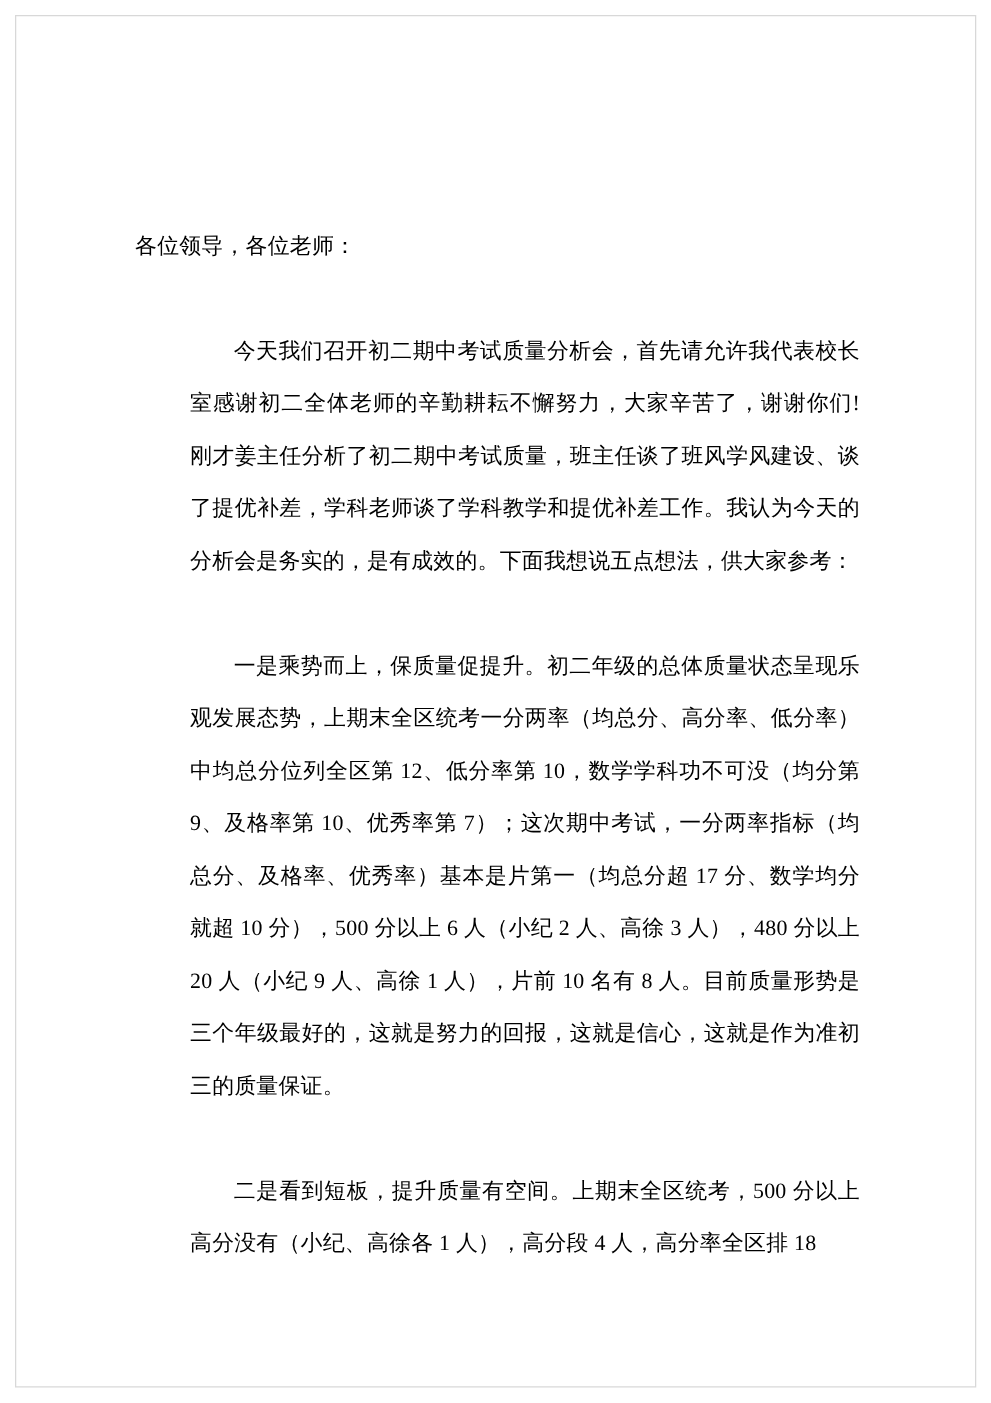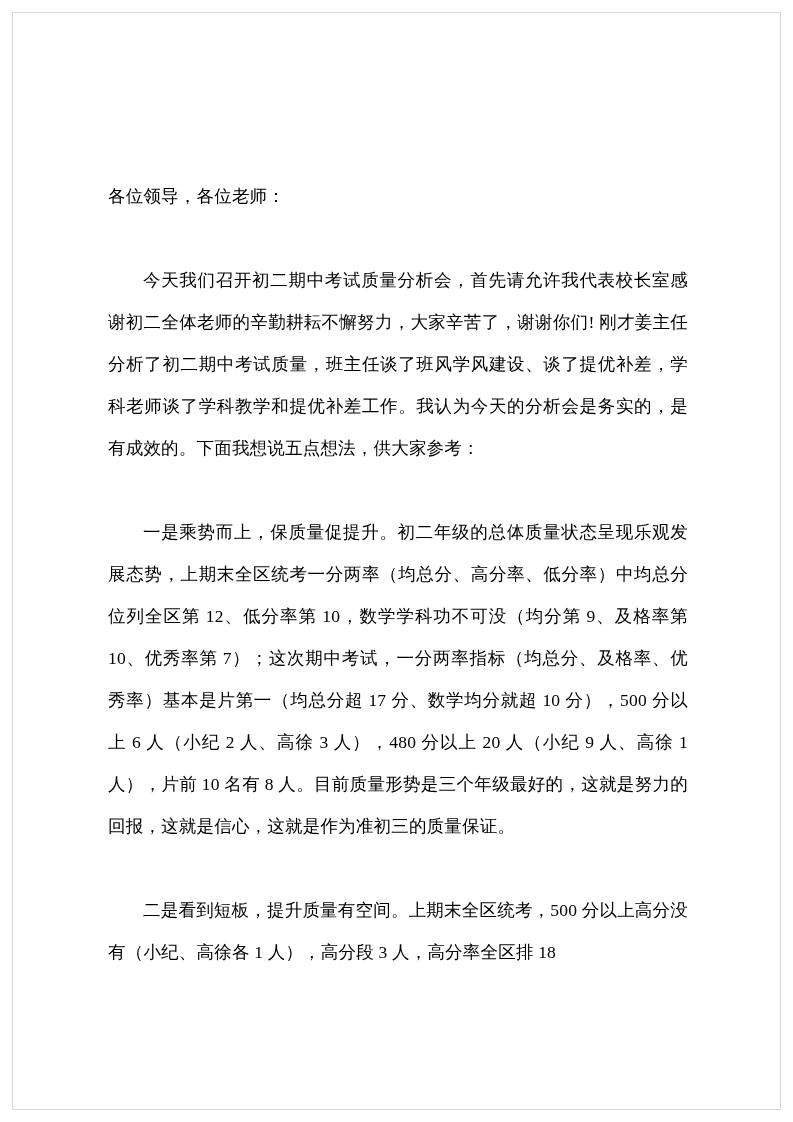--- a/index.html
+++ b/index.html
@@ -44,20 +44,21 @@
   .para {
     margin: 0 0 0 0;
     font-size: 17.5px;
     line-height: 42px;
     text-align: justify;
     text-justify: inter-ideograph;
     letter-spacing: 0.2px;
   }
   .para.indent {
     text-indent: 2em;
+    margin-left: 44px;
   }
   .gap-sm { height: 42px; }
   .gap-md { height: 42px; }
 </style>
 </head>
 <body>
 
 <div class="page">
   <div class="page-border"></div>
 
@@ -68,16 +69,16 @@
     <div class="gap-sm"></div>
 
     <p class="para indent">今天我们召开初二期中考试质量分析会，首先请允许我代表校长室感谢初二全体老师的辛勤耕耘不懈努力，大家辛苦了，谢谢你们! 刚才姜主任分析了初二期中考试质量，班主任谈了班风学风建设、谈了提优补差，学科老师谈了学科教学和提优补差工作。我认为今天的分析会是务实的，是有成效的。下面我想说五点想法，供大家参考：</p>
 
     <div class="gap-md"></div>
 
     <p class="para indent">一是乘势而上，保质量促提升。初二年级的总体质量状态呈现乐观发展态势，上期末全区统考一分两率（均总分、高分率、低分率）中均总分位列全区第 12、低分率第 10，数学学科功不可没（均分第 9、及格率第 10、优秀率第 7）；这次期中考试，一分两率指标（均总分、及格率、优秀率）基本是片第一（均总分超 17 分、数学均分就超 10 分），500 分以上 6 人（小纪 2 人、高徐 3 人），480 分以上 20 人（小纪 9 人、高徐 1 人），片前 10 名有 8 人。目前质量形势是三个年级最好的，这就是努力的回报，这就是信心，这就是作为准初三的质量保证。</p>
 
     <div class="gap-md"></div>
 
-    <p class="para indent">二是看到短板，提升质量有空间。上期末全区统考，500 分以上高分没有（小纪、高徐各 1 人），高分段 3 人，高分率全区排 18</p>
+    <p class="para indent">二是看到短板，提升质量有空间。上期末全区统考，500 分以上高分没有（小纪、高徐各 1 人），高分段 4 人，高分率全区排 18</p>
 
   </div>
 </div>
 
 </body></html>

